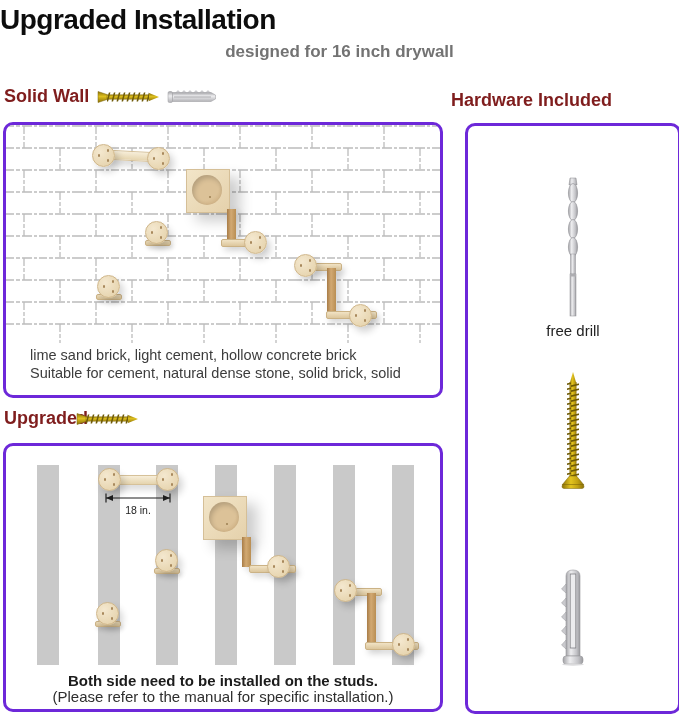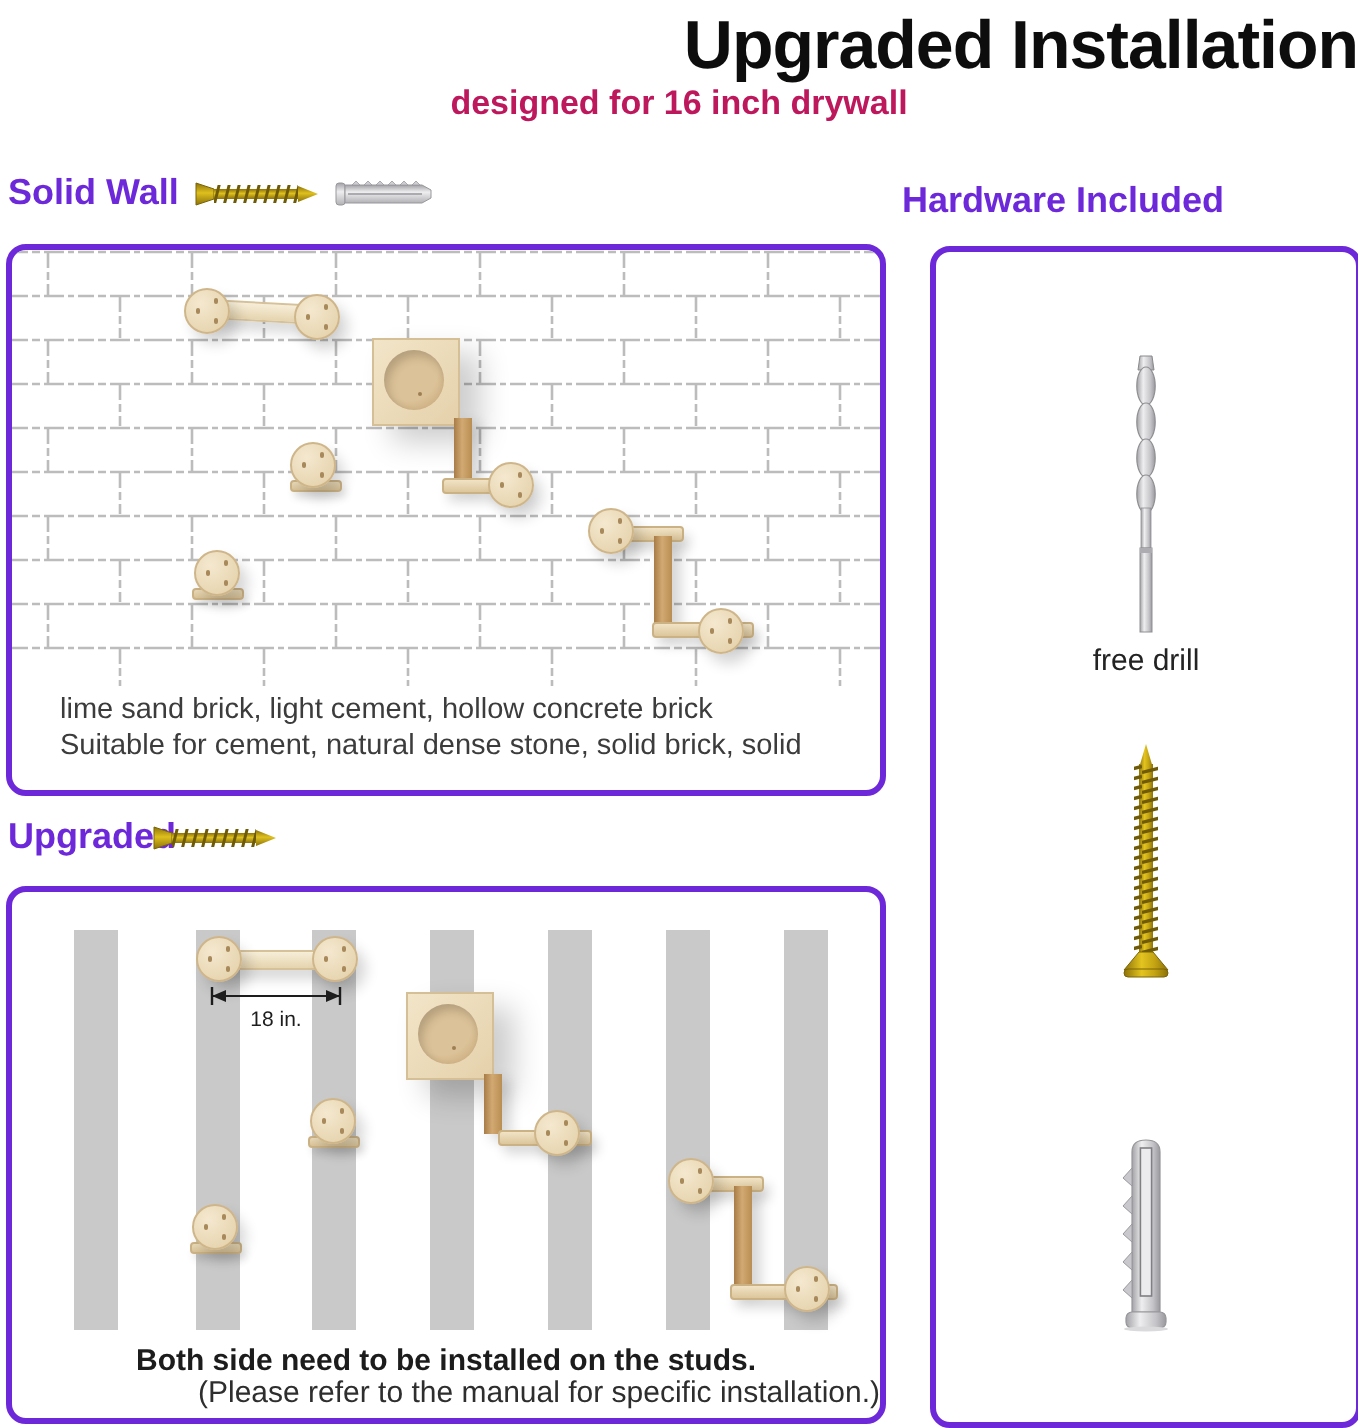--- a/index.html
+++ b/index.html
@@ -1,21 +1,21 @@
 <!DOCTYPE html>
 <html><head>
 <meta charset="utf-8">
 <style>
   html,body{margin:0;padding:0;background:#fff;}
   .page{position:relative;width:679px;height:714px;background:#fff;overflow:hidden;
         font-family:"Liberation Sans","DejaVu Sans",sans-serif;color:#111;}
   .abs{position:absolute;}
-  .title{left:0;right:0;top:4px;text-align:right;font-size:34px;font-weight:bold;letter-spacing:-.5px;color:#0d0d0d;}
-  .subtitle{left:0;right:0;top:42px;text-align:center;font-size:17px;font-weight:bold;color:#be185d;}
-  .sec-head{font-size:18px;font-weight:bold;color:#6d28d9;}
+  .title{left:0;right:0;top:4px;text-align:left;font-size:28px;font-weight:bold;letter-spacing:-.5px;color:#0d0d0d;}
+  .subtitle{left:0;right:0;top:42px;text-align:center;font-size:17px;font-weight:bold;color:#737373;}
+  .sec-head{font-size:18px;font-weight:bold;color:#7f1d1d;}
   .panel{position:absolute;background:#fff;border:3px solid #6d28d9;border-radius:10px;overflow:hidden;}
   
   .plate{position:absolute;width:21px;height:21px;border-radius:50%;
          background:radial-gradient(circle at 35% 32%,#f4e8cf,#e3cfa6);
          border:1px solid #cfb68a;box-shadow:4px 5px 7px rgba(0,0,0,.16);}
   .plate::before{content:"";position:absolute;width:2.5px;height:2.5px;border-radius:50%;
          background:#a8895c;left:4.5px;top:9px;box-shadow:9px -5px 0 #a8895c,9px 5px 0 #a8895c;}
   .bar{position:absolute;height:8px;border-radius:4px;
        background:linear-gradient(#f7eed9,#e5d4ae);border:1px solid #d6c199;
        box-shadow:3px 5px 6px rgba(0,0,0,.14);}
@@ -28,21 +28,21 @@
        background:linear-gradient(90deg,#a87c47,#d2a972 45%,#b98e53);
        box-shadow:4px 3px 7px rgba(0,0,0,.18);}
   .cube{position:absolute;width:42px;height:42px;background:linear-gradient(135deg,#f2e5c8,#e5d1ab);
        border:1px solid #d5bf97;box-shadow:10px 8px 14px rgba(0,0,0,.2);}
   .hole{position:absolute;left:5px;top:5px;width:30px;height:30px;border-radius:50%;
        background:radial-gradient(circle at 42% 38%,#dcc298 55%,#c3a273);box-shadow:inset 2px 3px 5px rgba(0,0,0,.18);}
   .hole::after{content:"";position:absolute;left:17px;top:21px;width:2px;height:2px;border-radius:50%;background:#9c7f52;}
   .stud{position:absolute;width:22px;top:19px;height:200px;background:#c9c9c9;}
   .caption{font-size:14.5px;line-height:17.5px;color:#3c3c3c;}
   .note1{font-size:15px;font-weight:bold;color:#1c1c1c;line-height:17px;}
-  .note2{font-size:15px;color:#2e2e2e;line-height:16px;text-align:right;}
+  .note2{font-size:15px;color:#2e2e2e;line-height:16px;}
   .dimlabel{font-size:10.5px;color:#1d1d1d;text-align:center;}
   .hwlabel{font-size:15px;color:#232323;text-align:center;}
 </style>
 </head>
 <body>
 
 <div class="page">
 
   <svg width="0" height="0" style="position:absolute">
     <defs>

